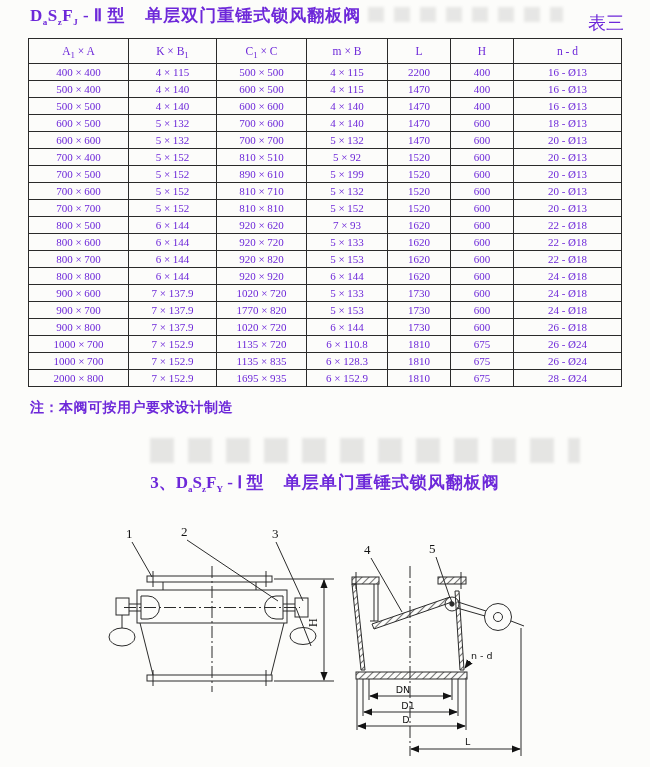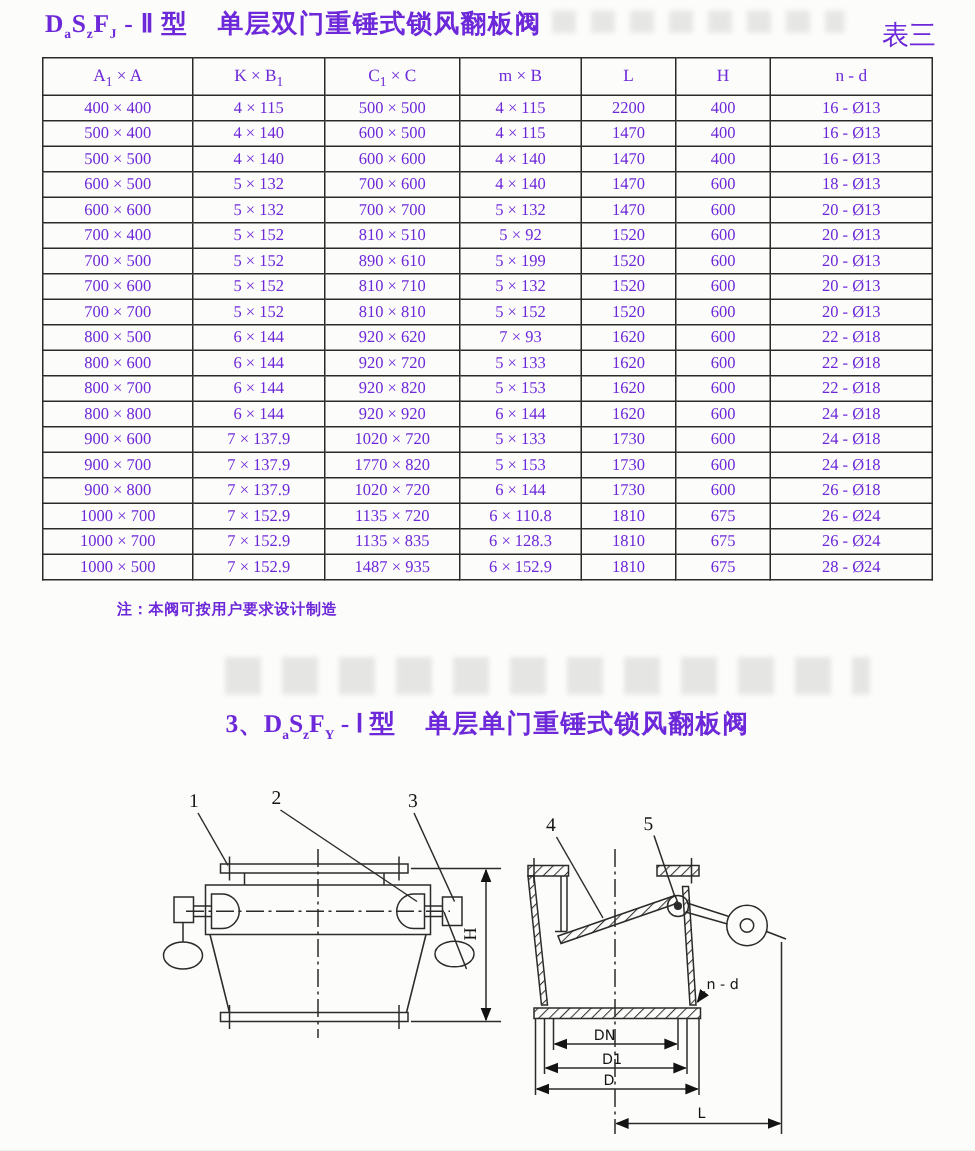--- a/index.html
+++ b/index.html
@@ -11,22 +11,22 @@
   .page-title .cn, .section-title .cn{font-family:"Liberation Sans",sans-serif;margin-left:16px;letter-spacing:1px;}
   sub{font-size:9px;line-height:0;}
   .table-label{position:absolute;left:588px;top:11px;font-size:18px;font-family:Liberation Serif, serif;}
   
   .spec-table{position:absolute;left:28px;top:38px;width:589px;border-collapse:collapse;
               table-layout:fixed;border:1.5px solid #161616;}
   .spec-table th,.spec-table td{border:1px solid #2a2a2a;text-align:center;vertical-align:middle;
               font-weight:normal;font-size:11px;padding:0;white-space:nowrap;}
   .spec-table th{height:24px;font-size:11.5px;}
   .spec-table td{height:16px;}
-  .note{position:absolute;left:30px;top:399px;font-size:10px;font-weight:bold;
-        font-family:Liberation Mono, monospace;letter-spacing:.5px;margin-left:48px;}
+  .note{position:absolute;left:30px;top:399px;font-size:14px;font-weight:bold;
+        font-family:Liberation Mono, monospace;letter-spacing:.5px;}
   .section-title{position:absolute;left:0;top:471px;width:100%;text-align:center;
         font-size:17px;font-weight:bold;white-space:nowrap;}
   .drawing{position:absolute;left:0;top:500px;}
   
   .artifact{position:absolute;opacity:.14;filter:blur(1.6px);pointer-events:none;
         background:repeating-linear-gradient(90deg,#6a6a6a 0 16px,transparent 16px 26px);}
   svg text{font-family:"Liberation Serif",serif;fill:#131313;stroke:none;}
   svg .dimlabel{font-family:"DejaVu Sans",sans-serif;font-size:9.5px;}
 </style>
 </head>
@@ -221,23 +221,23 @@
         <tr>
           <td>1000 × 700</td>
           <td>7 × 152.9</td>
           <td>1135 × 835</td>
           <td>6 × 128.3</td>
           <td>1810</td>
           <td>675</td>
           <td>26 - Ø24</td>
         </tr>
         <tr>
-          <td>1000 × 500</td>
+          <td>2000 × 800</td>
           <td>7 × 152.9</td>
-          <td>1487 × 935</td>
+          <td>1695 × 935</td>
           <td>6 × 152.9</td>
           <td>1810</td>
           <td>675</td>
           <td>28 - Ø24</td>
         </tr>
       </tbody>
   </table>
 
   <div class="note">注：本阀可按用户要求设计制造</div>
 

